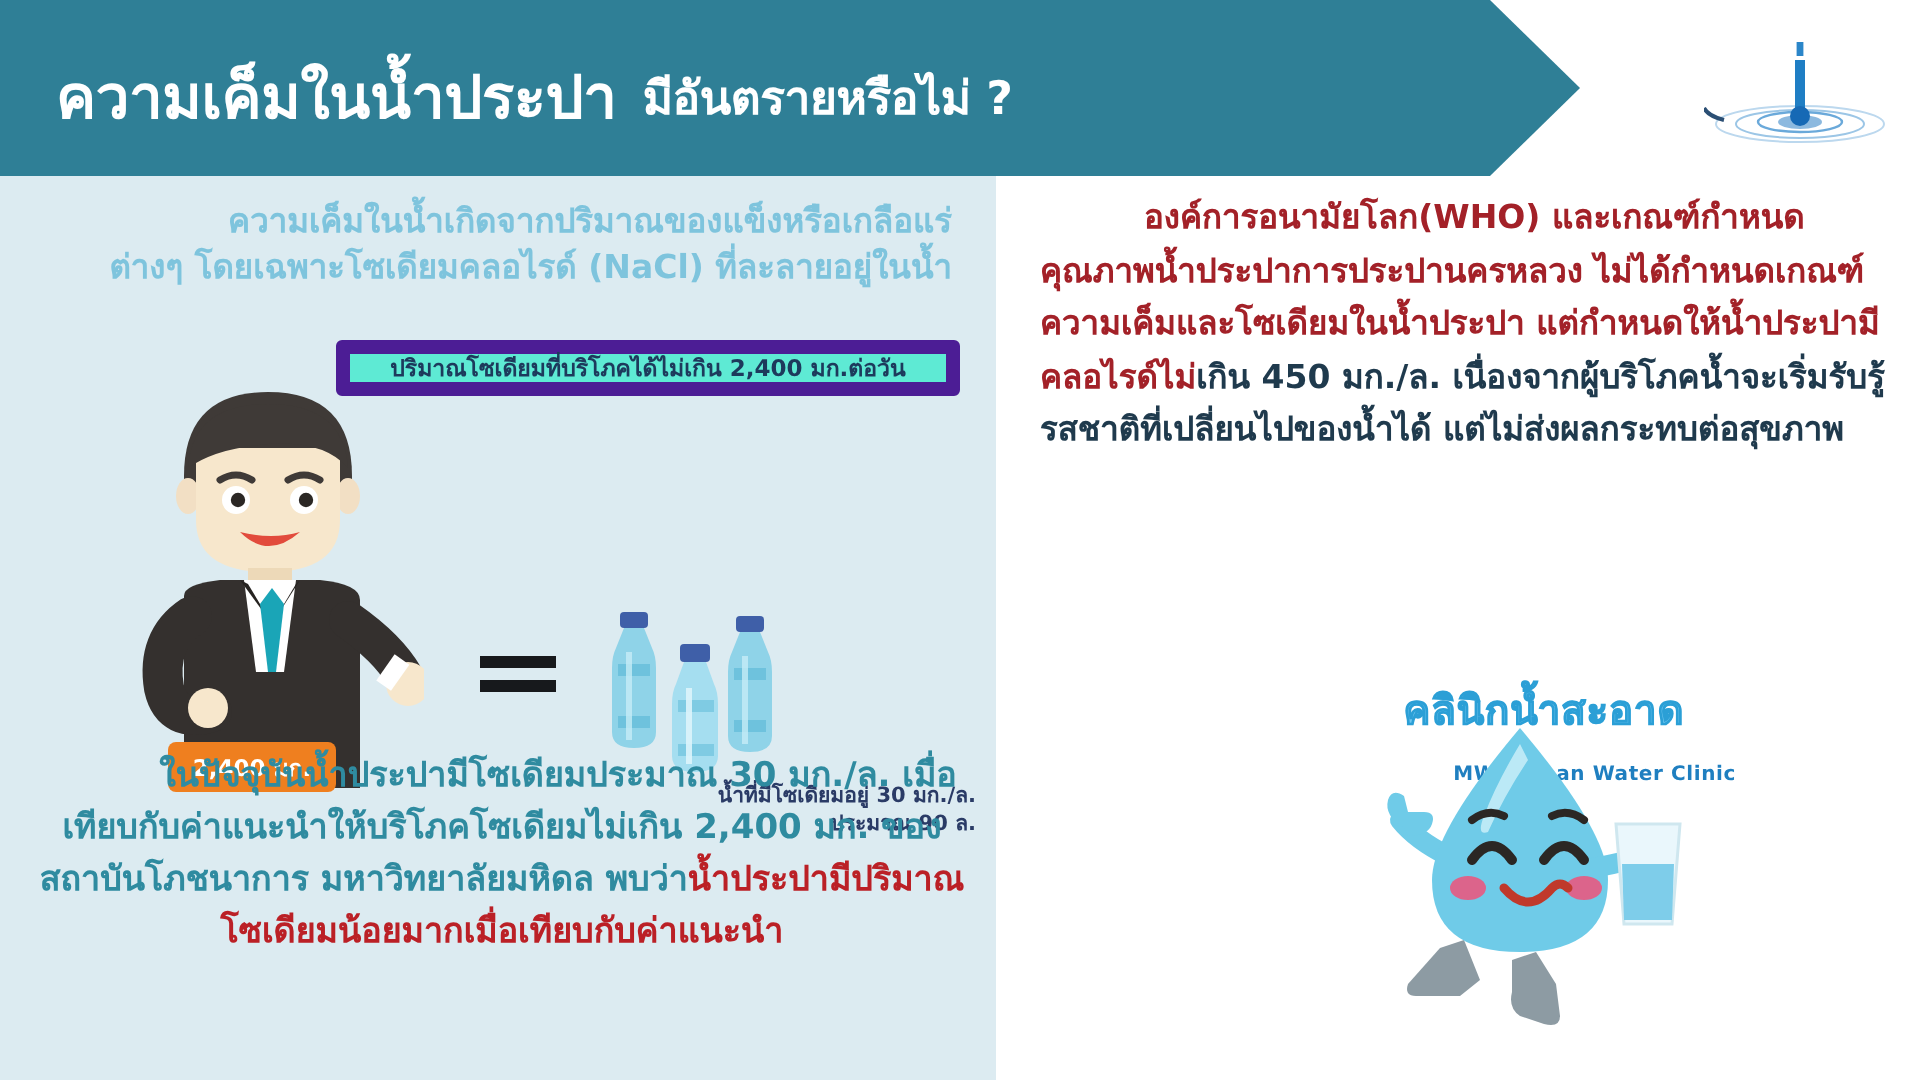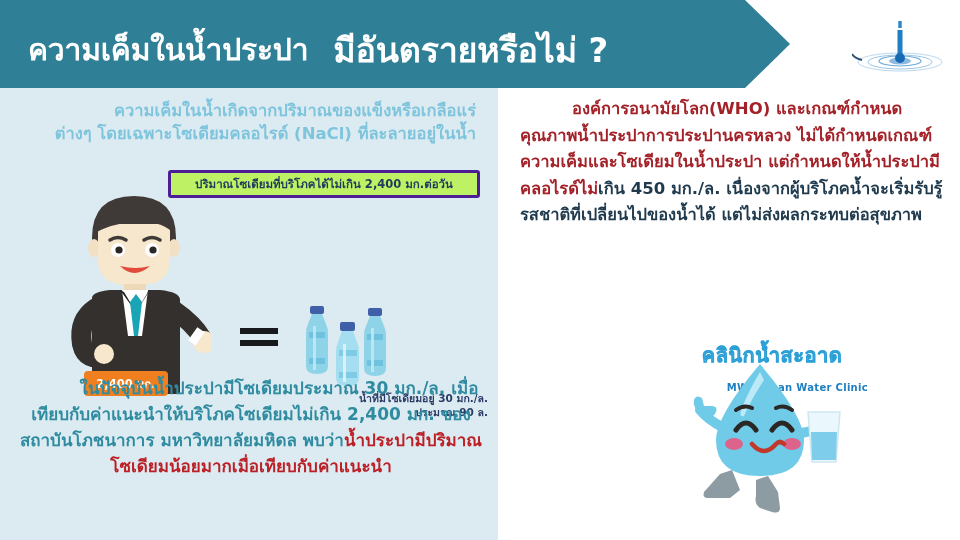--- a/index.html
+++ b/index.html
@@ -18,38 +18,38 @@
   .header-band svg { display: block; width: 800px; height: 88px; }
   .header-title {
     position: absolute; left: 28px; top: 22px; width: 700px; height: 50px;
     display: flex; align-items: flex-end;
     color: #ffffff;
     font-size: 30px; line-height: 44px;
     white-space: nowrap;
     letter-spacing: -0.2px;
   }
   .header-title .t-light { font-weight: 700; }
-  .header-title .t-bold { font-weight: 700; margin-left: 25px; font-size: 34px; }
+  .header-title .t-bold { font-weight: 700; margin-left: 13px; font-size: 23px; }
 
   .drop-logo { position: absolute; left: 852px; top: 18px; width: 96px; height: 62px; }
 
   
   .left-panel {
     position: absolute; left: 0; top: 88px; width: 498px; height: 452px;
     background: #dcebf1;
   }
   .left-heading {
     position: absolute; left: 36px; top: 11px; width: 440px;
     color: #7ec4dd;
     font-size: 16.5px; font-weight: 700; line-height: 23px;
     text-align: right; text-indent: 52px;
   }
   .callout {
     position: absolute; left: 168px; top: 82px; width: 312px; height: 28px;
-    background: #bef264; border: 3px solid #4c1d95; border-radius: 3px;
+    background: #5eead4; border: 7px solid #4c1d95; border-radius: 3px;
     display: flex; align-items: center; justify-content: center;
     color: #1d3a5c; font-size: 11.5px; font-weight: 700; white-space: nowrap;
   }
   .man { position: absolute; left: 62px; top: 98px; width: 150px; height: 208px; }
   .badge-2400 {
     position: absolute; left: 84px; top: 283px; width: 84px; height: 25px;
     background: #ef7f1f; border-radius: 4px;
     display: flex; align-items: center; justify-content: center;
     color: #ffffff; font-size: 11.5px; font-weight: 700; white-space: nowrap;
   }

